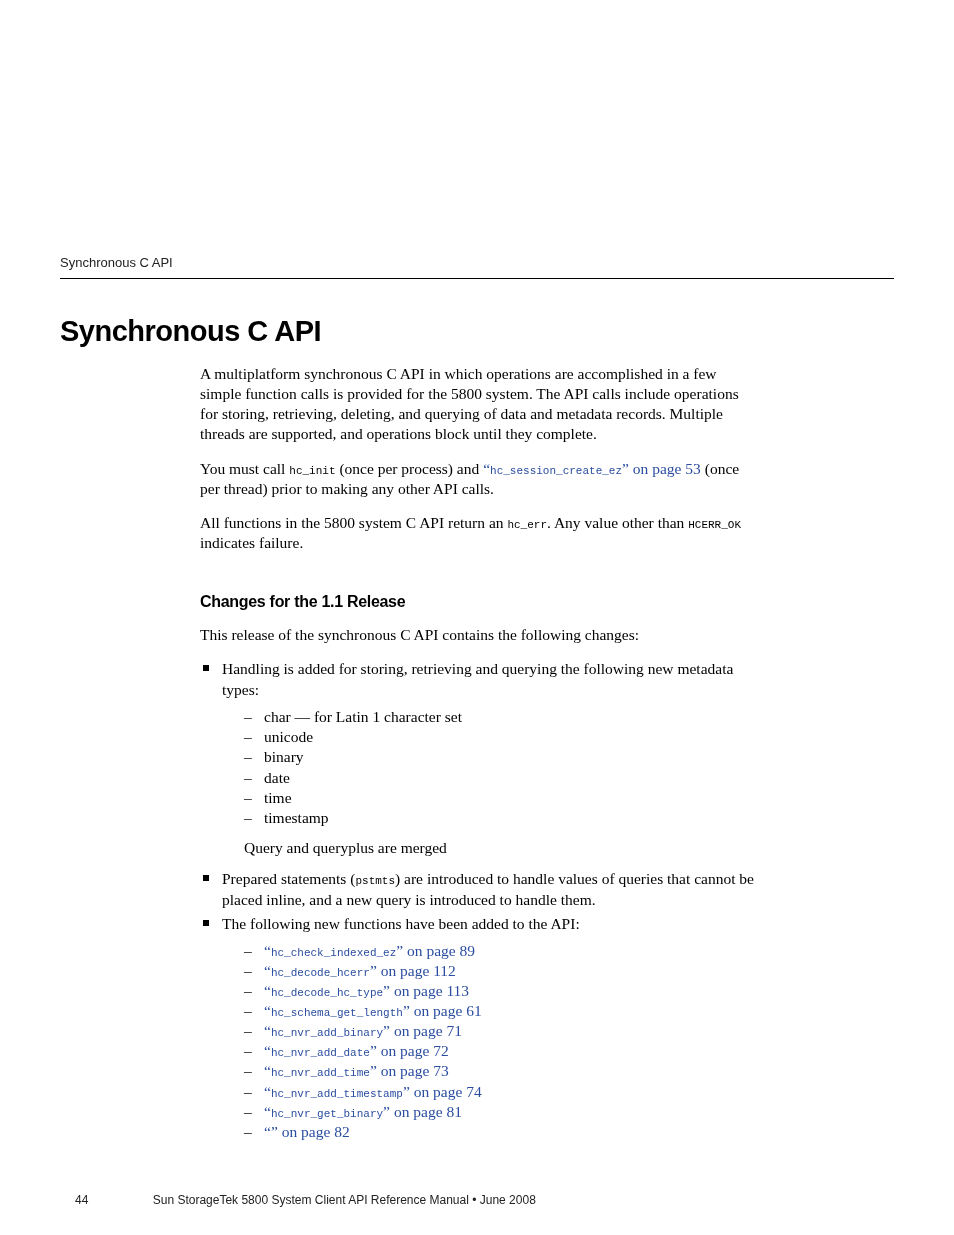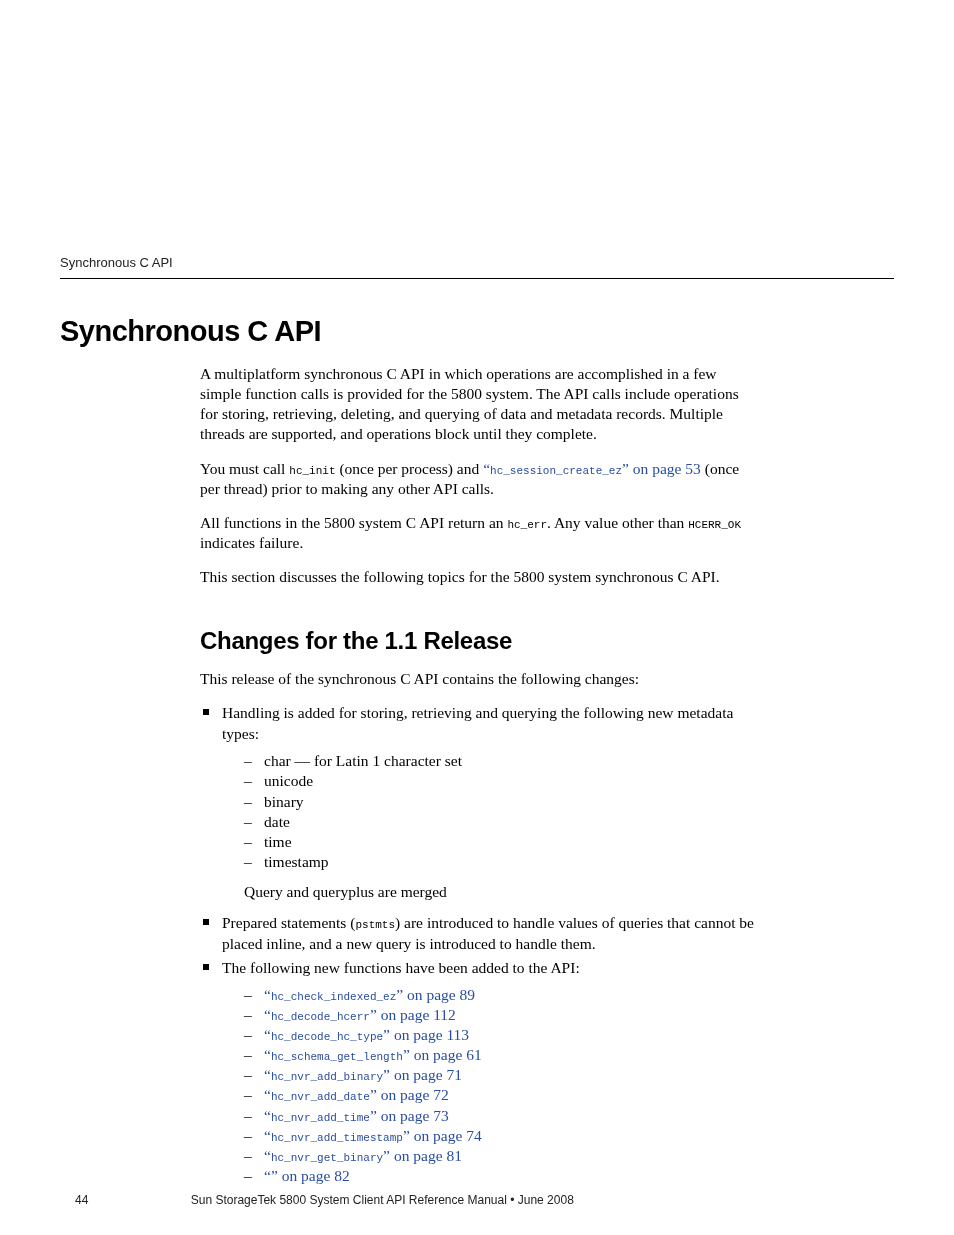--- a/index.html
+++ b/index.html
@@ -42,21 +42,21 @@
   h1.section-title {
     font-family: Arial, Helvetica, sans-serif;
     font-weight: bold;
     font-size: 29px;
     margin: 10px 0 16px 0;
     letter-spacing: -0.5px;
   }
   h2.sub-title {
     font-family: Arial, Helvetica, sans-serif;
     font-weight: bold;
-    font-size: 24px;
+    font-size: 16px;
     margin: 40px 0 14px 0;
     letter-spacing: -0.3px;
   }
   .body-block {
     margin-left: 140px;
   }
   p {
     font-size: 15.5px;
     line-height: 1.3;
     margin: 0 0 14px 0;
@@ -120,21 +120,21 @@
     font-family: Arial, Helvetica, sans-serif;
     font-size: 12px;
     color: #222;
   }
   .footer .pagenum {
     display: inline-block;
     margin-left: 15px;
   }
   .footer .pubinfo {
     display: inline-block;
-    margin-left: 99px;
+    margin-left: 61px;
   }
 </style>
 </head>
 <body>
 
 <div class="page">
 
   <div class="running-head">
     <div class="rh-text">Synchronous C API</div>
     <div class="rh-rule"></div>
@@ -149,21 +149,20 @@
       <p>A multiplatform synchronous C API in which operations are accomplished in a few simple function calls is provided for the 5800 system. The API calls include operations for storing, retrieving, deleting, and querying of data and metadata records. Multiple threads are supported, and operations block until they complete.</p>
 
       <p>
         <span>You must call </span><code class="mono">hc_init</code><span> (once per process) and </span><a class="link" href="#">“<code class="mono">hc_session_create_ez</code>”<span> on page 53</span></a><span> (once per thread) prior to making any other API calls.</span>
       </p>
 
       <p>
         <span>All functions in the 5800 system C API return an </span><code class="mono">hc_err</code><span>. Any value other than </span><code class="mono">HCERR_OK</code><span> indicates failure.</span>
       </p>
 
-      <p>This section discusses the following topics for the 5800 system synchronous C API.</p>
 
 
     </div>
 
     <div class="body-block">
       <h2 class="sub-title">Changes for the 1.1 Release</h2>
 
       <p>This release of the synchronous C API contains the following changes:</p>
 
       <ul class="square">

